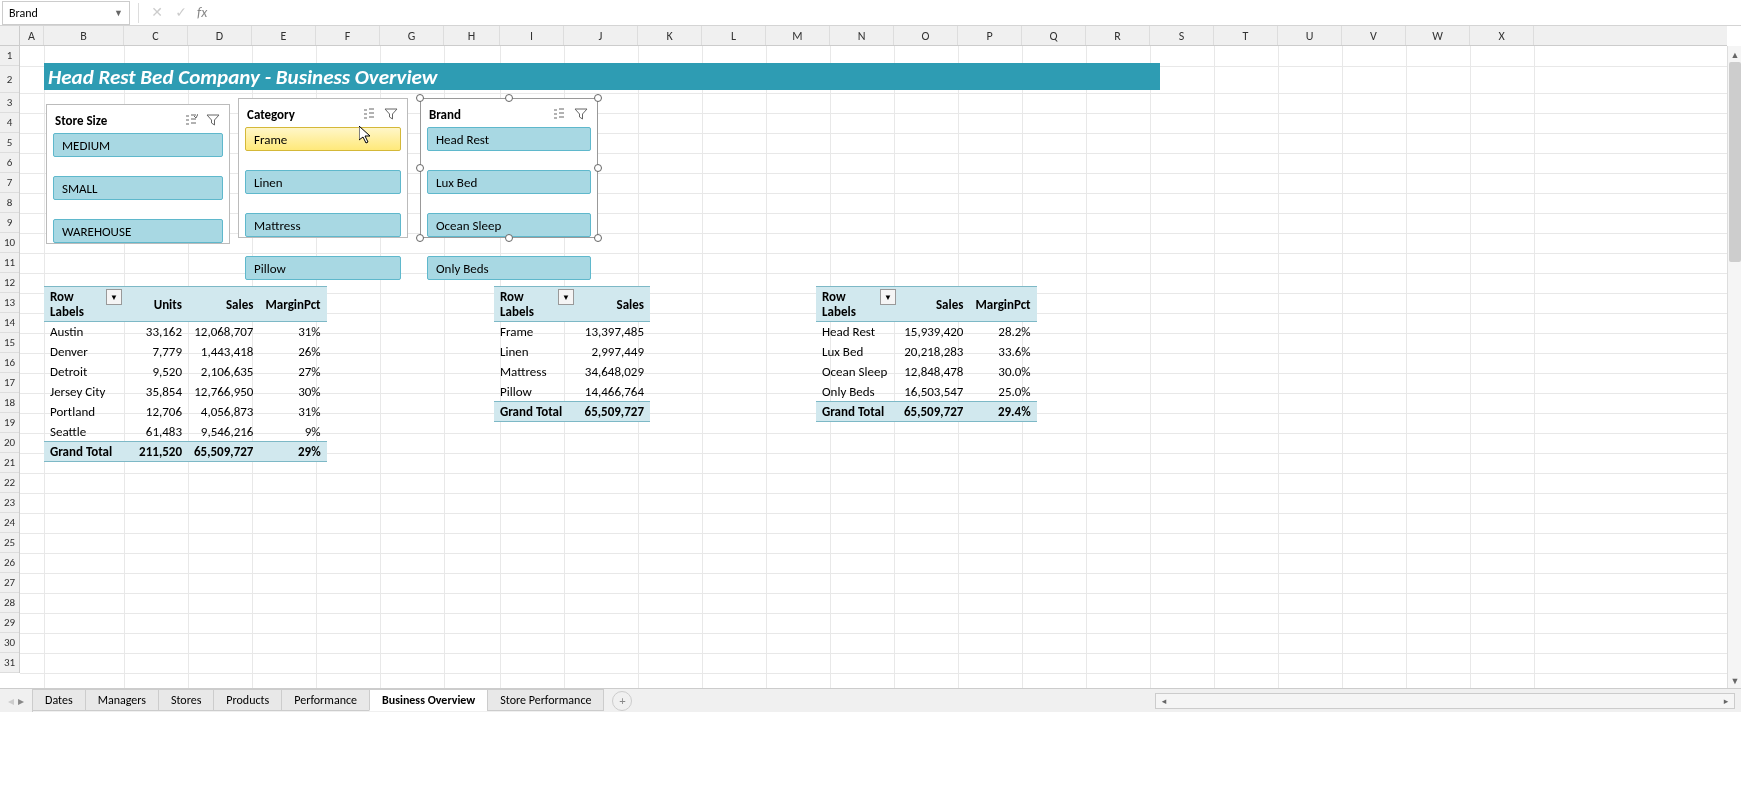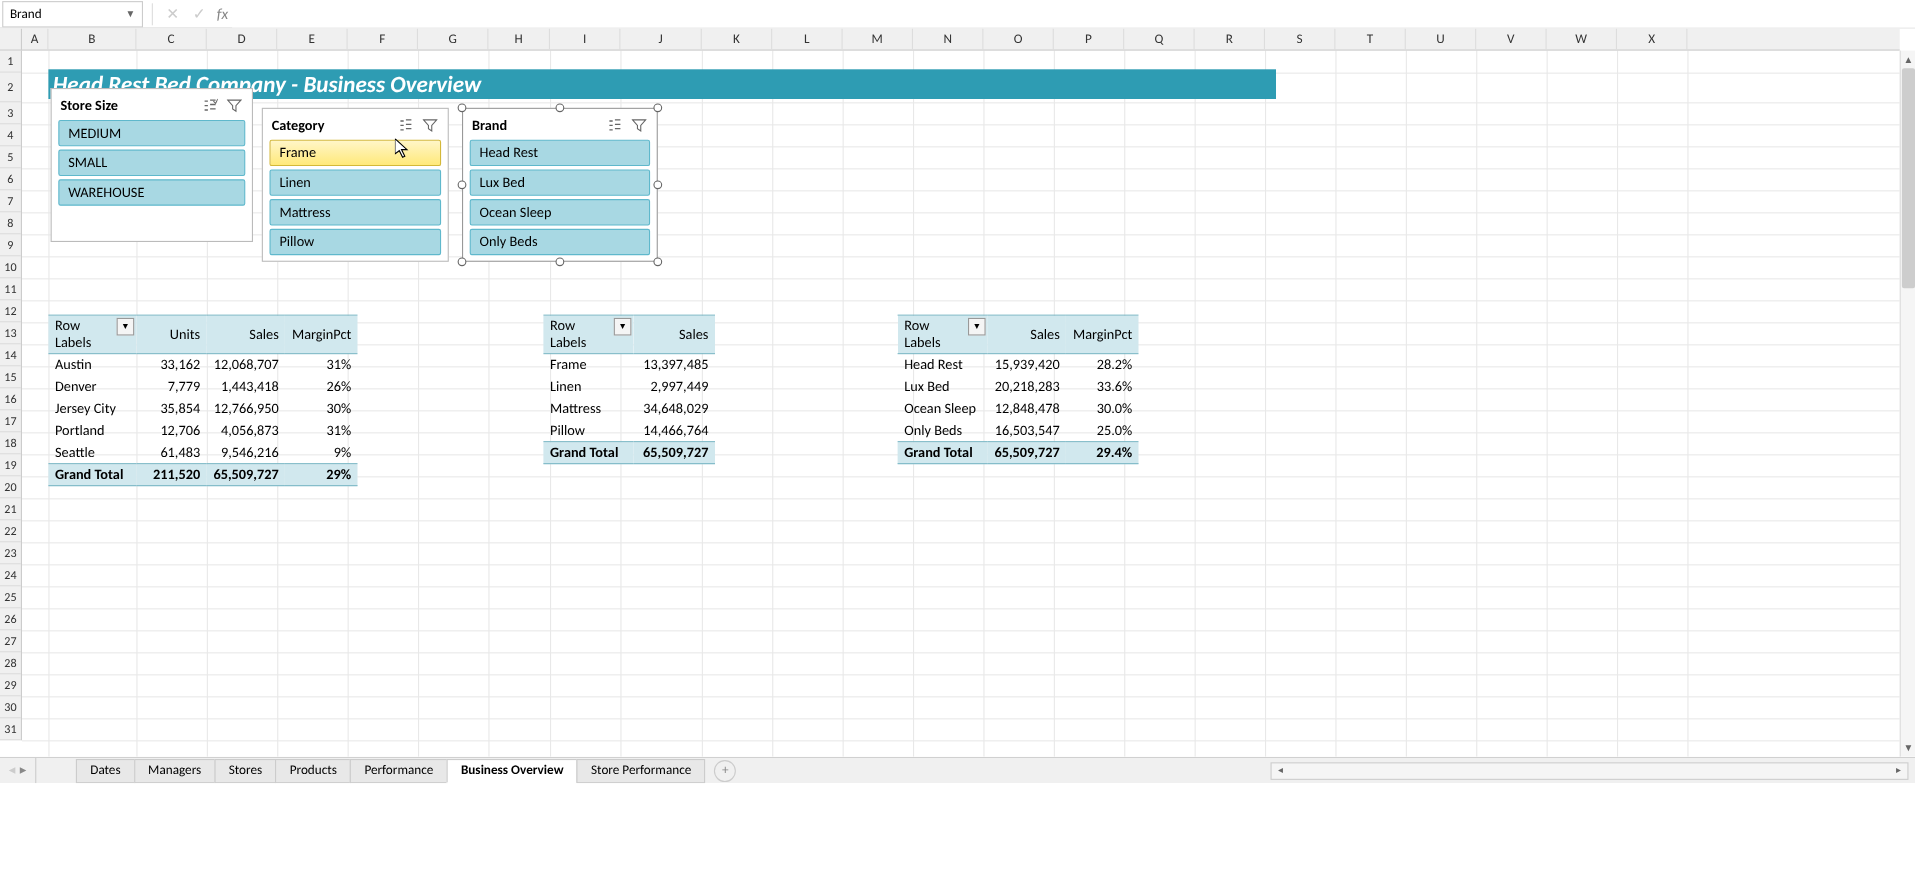--- a/index.html
+++ b/index.html
@@ -29,40 +29,40 @@
 .hline { position: absolute; left: 0; right: 0; height: 1px; background: #e8e8e8; }
 
 
 .banner { position: absolute; left: 24px; top: 17px; width: 1116px; height: 27px; background: #2e9cb3; color: #fff; display: flex; align-items: center; padding-left: 4px; font-size: 21px; font-weight: bold; font-style: italic; }
 
 
 .slicer { position: absolute; background: #fff; border: 1px solid #bbb; padding: 6px; }
 .slicer.selected { border: 1px solid #999; }
 .slicer-header { display: flex; align-items: center; justify-content: space-between; height: 22px; font-size: 13px; font-weight: 600; padding: 0 2px 4px; }
 .slicer-icons { display: flex; gap: 6px; }
-.slicer-item { height: 24px; line-height: 24px; padding: 0 8px; margin-bottom: 3px; border-radius: 2px; border: 1px solid #5fb8cc; background: #a8d8e3; font-size: 13px; cursor: pointer; }
+.slicer-item { height: 24px; line-height: 24px; padding: 0 8px; margin-bottom: 19px; border-radius: 2px; border: 1px solid #5fb8cc; background: #a8d8e3; font-size: 13px; cursor: pointer; }
 .slicer-item.hover { background: linear-gradient(#fff6c8, #ffe97a); border: 1px solid #d4b838; }
 .sel-handle { position: absolute; width: 8px; height: 8px; background: #fff; border: 1px solid #666; border-radius: 50%; }
 
 
 .pivot { position: absolute; font-size: 13px; }
 .pivot table { border-collapse: collapse; }
-.pivot th { background: #d1e8ee; border-top: 1px solid #7db8c6; border-bottom: 1px solid #7db8c6; font-weight: 400; text-align: left; padding: 2px 6px; height: 20px; position: relative; }
+.pivot th { background: #d1e8ee; border-top: 1px solid #7db8c6; border-bottom: 1px solid #7db8c6; font-weight: 700; text-align: left; padding: 2px 6px; height: 20px; position: relative; }
 .pivot th.num { text-align: right; }
 .pivot td { padding: 1px 6px; height: 20px; }
 .pivot td.num { text-align: right; }
 .pivot tr.total td { background: #d1e8ee; border-top: 1px solid #7db8c6; border-bottom: 1px solid #7db8c6; font-weight: 700; }
 .drop-arrow { position: absolute; right: 2px; top: 2px; width: 16px; height: 16px; border: 1px solid #999; background: #f5f5f5; display: flex; align-items: center; justify-content: center; font-size: 8px; }
 
 
 .tab-bar { display: flex; align-items: center; height: 24px; background: #f0f0f0; border-top: 1px solid #ccc; font-size: 12px; }
 .tab-nav { display: flex; gap: 4px; padding: 0 8px; color: #888; }
 .tab-nav span { cursor: pointer; }
 .tab-nav span.disabled { color: #ccc; }
-.tabs { display: flex; align-items: center; height: 100%; border-left: 1px solid #ccc; padding-left: 37px; }
+.tabs { display: flex; align-items: flex-start; height: 100%; border-left: 1px solid #ccc; }
 .tab { padding: 3px 12px; border: 1px solid #ccc; background: #e8e8e8; margin-left: -1px; cursor: pointer; height: 22px; }
 .tab.active { background: #fff; border-bottom: 1px solid #fff; font-weight: 600; }
 .tab-add { width: 20px; height: 20px; border: 1px solid #ccc; border-radius: 50%; display: flex; align-items: center; justify-content: center; margin-left: 8px; color: #888; cursor: pointer; }
 .hscroll-area { flex: 1; display: flex; align-items: center; justify-content: flex-end; padding: 0 6px; }
 .hscroll { width: 580px; height: 16px; background: #f5f5f5; border: 1px solid #ccc; position: relative; }
 .hscroll-btn { position: absolute; top: 0; width: 16px; height: 14px; display: flex; align-items: center; justify-content: center; font-size: 9px; color: #666; }
 
 
 .vscroll { position: absolute; right: 0; top: 20px; bottom: 0; width: 14px; background: #f5f5f5; border-left: 1px solid #ddd; }
 .vscroll-btn { position: absolute; left: 0; width: 14px; height: 16px; display: flex; align-items: center; justify-content: center; font-size: 9px; color: #666; }
@@ -201,21 +201,21 @@
         <div class="hline" style="top: 527px;"></div>
         <div class="hline" style="top: 547px;"></div>
         <div class="hline" style="top: 567px;"></div>
         <div class="hline" style="top: 587px;"></div>
         <div class="hline" style="top: 607px;"></div>
         <div class="hline" style="top: 627px;"></div>
       </div>
 
     <div class="banner">Head Rest Bed Company - Business Overview</div>
 
-    <div class="slicer" style="left:26px; top:34px; width:184px; height:140px;">
+    <div class="slicer" style="left:26px; top:58px; width:184px; height:140px;">
       <div class="slicer-header">
         <span>Store Size</span>
         <div class="slicer-icons">
           <span class="icon">
               <svg width="14" height="14" viewBox="0 0 14 14">
                 <path d="M2 3h3M2 7h3M2 11h3M7 2l5 0M7 6l5 0M7 10l5 0" stroke="#666" stroke-width="1.2" fill="none"></path>
                 <path d="M10 3l2 2 2-4" stroke="#666" stroke-width="1" fill="none"></path>
               </svg>
             </span>
           <span class="icon">
@@ -302,20 +302,26 @@
               <td>Austin</td>
               <td class="num">33,162</td>
               <td class="num">12,068,707</td>
               <td class="num">31%</td>
             </tr>
             <tr>
               <td>Denver</td>
               <td class="num">7,779</td>
               <td class="num">1,443,418</td>
               <td class="num">26%</td>
+            </tr>
+            <tr>
+              <td>Detroit</td>
+              <td class="num">9,520</td>
+              <td class="num">2,106,635</td>
+              <td class="num">27%</td>
             </tr>
             <tr>
               <td>Jersey City</td>
               <td class="num">35,854</td>
               <td class="num">12,766,950</td>
               <td class="num">30%</td>
             </tr>
             <tr>
               <td>Portland</td>
               <td class="num">12,706</td>

